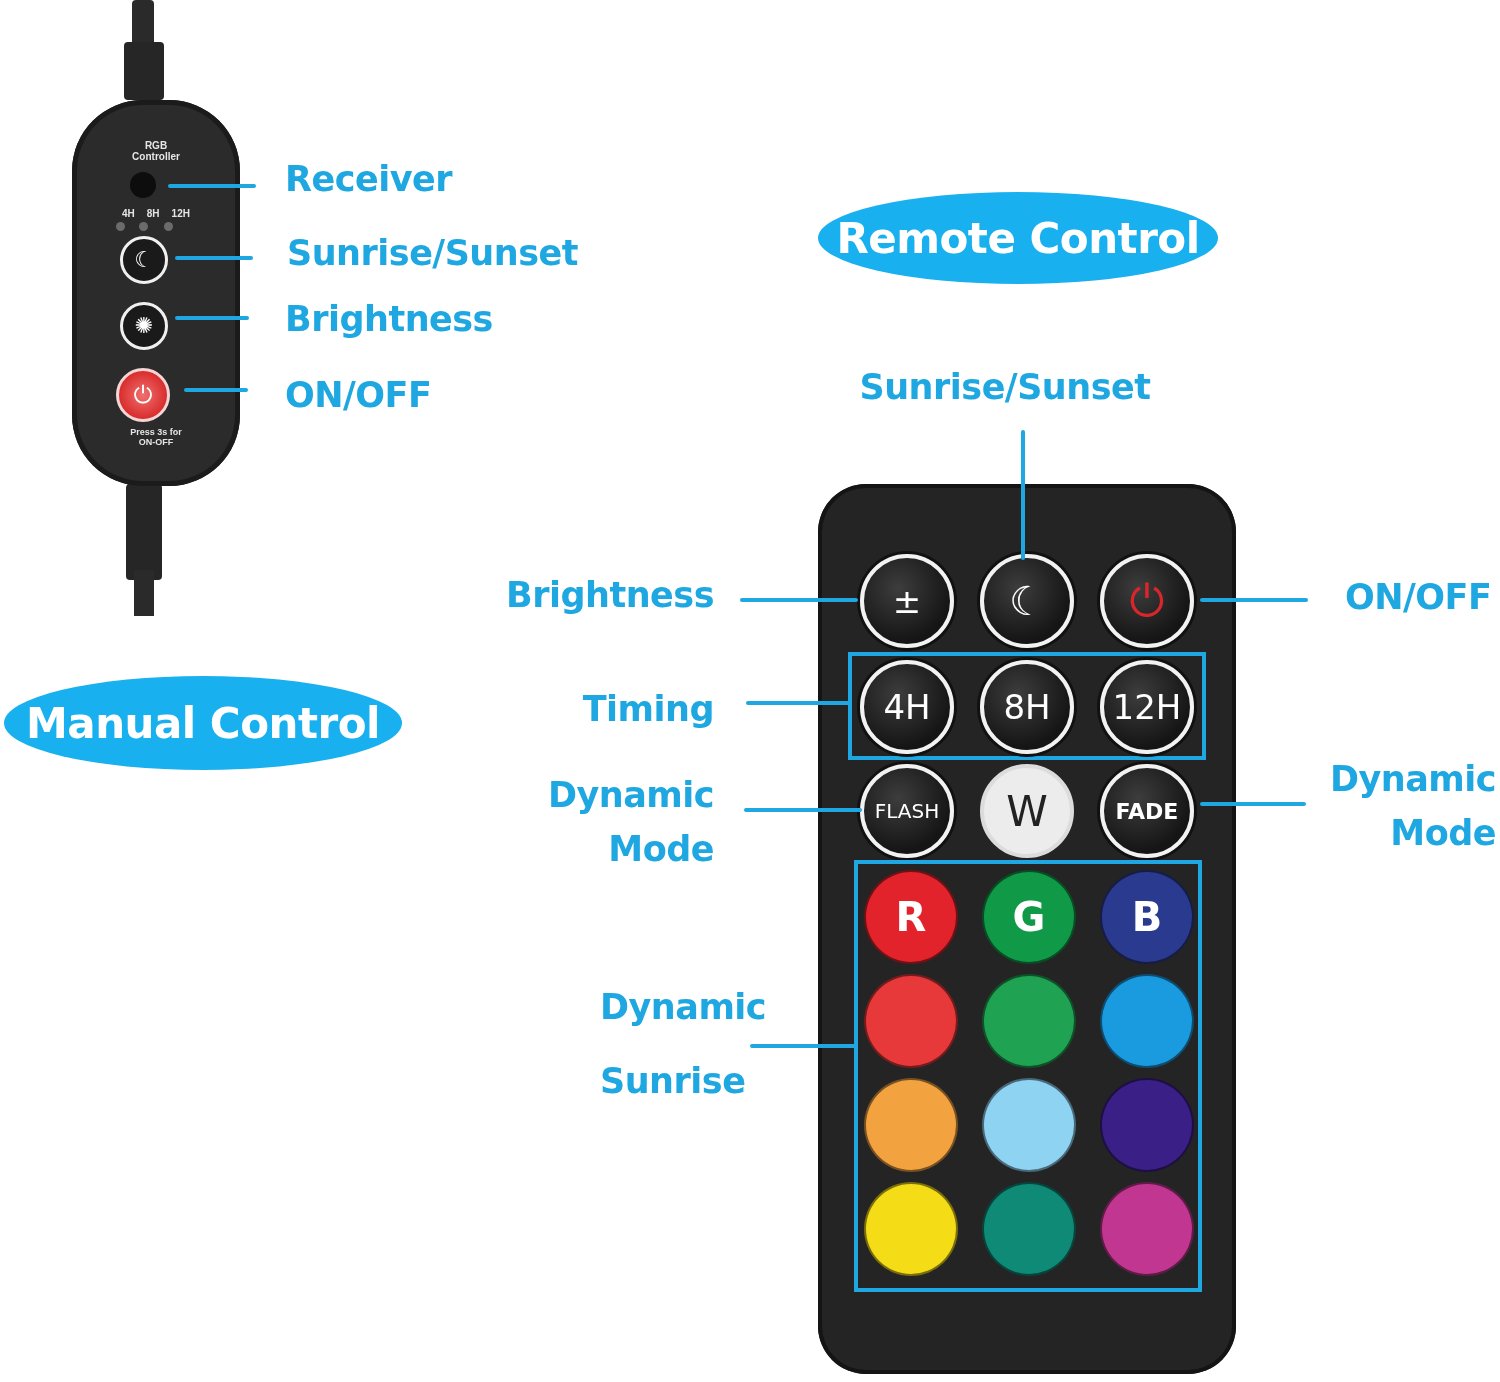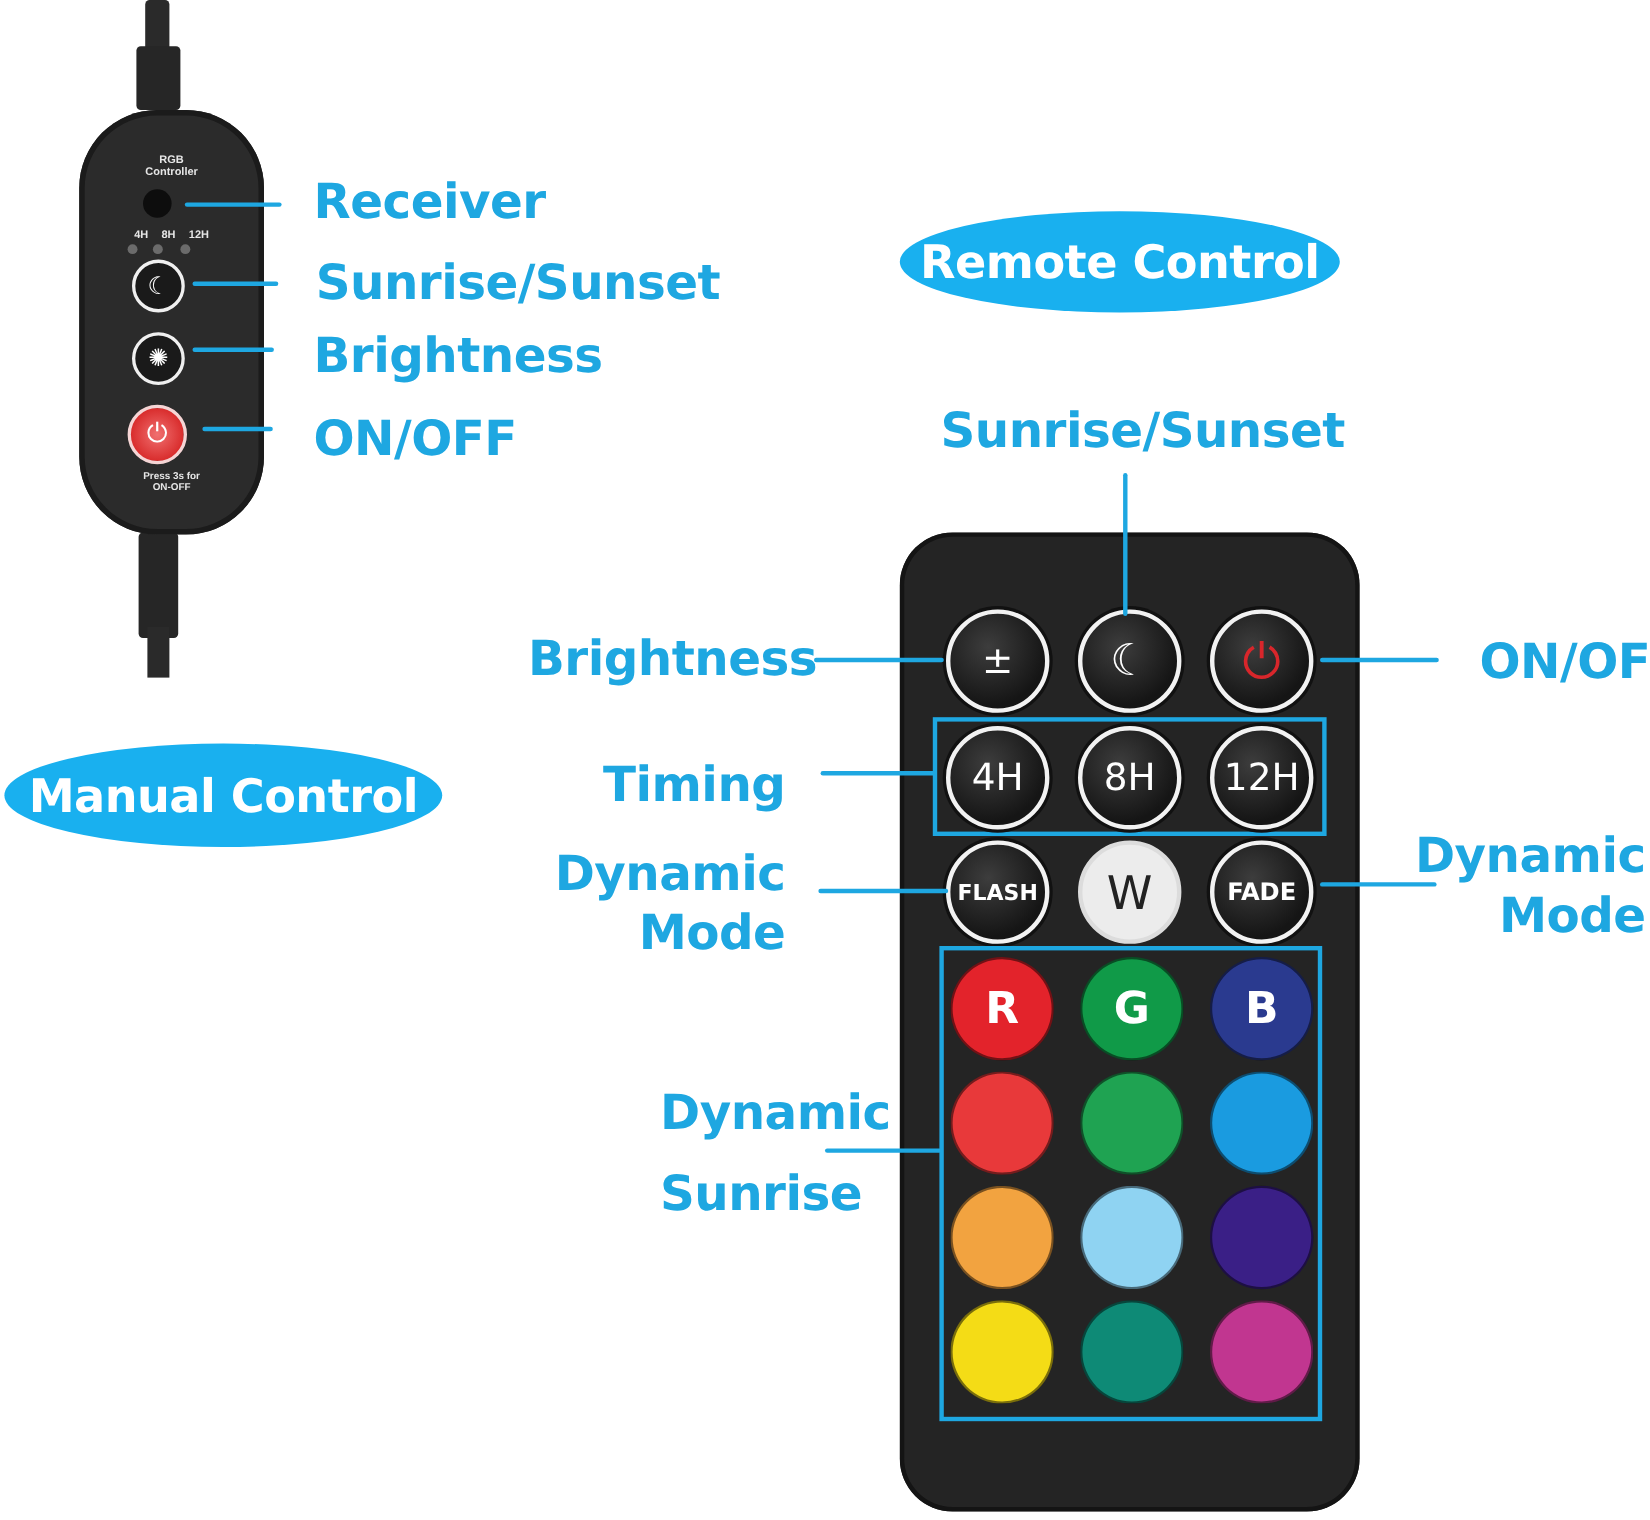--- a/index.html
+++ b/index.html
@@ -3,21 +3,21 @@
   <meta charset="utf-8">
   <style>
     html, body { margin: 0; padding: 0; }
     body {
       width: 1500px; height: 1382px; position: relative; overflow: hidden;
       background: #ffffff;
       font-family: "Liberation Sans", "DejaVu Sans", sans-serif;
     }
     .abs { position: absolute; }
     .label {
-      position: absolute; color: #1ea7e1; font-weight: bold; font-size: 44px;
+      position: absolute; color: #1ea7e1; font-weight: bold; font-size: 35px;
       font-family: "DejaVu Sans", "Liberation Sans", sans-serif; letter-spacing: -0.5px;
       white-space: nowrap; line-height: 1.2;
     }
     .right { text-align: right; }
     .center { text-align: center; }
     .line { position: absolute; background: #1ea7e1; border-radius: 2px; }
     .pill {
       position: absolute; background: #19b0ef; border-radius: 50%;
       color: #fff; font-weight: bold; display: flex; align-items: center; justify-content: center;
       font-family: "DejaVu Sans", "Liberation Sans", sans-serif; letter-spacing: -0.5px;
@@ -124,21 +124,21 @@
   <div class="rbtn dark" style="left:42px;top:176px;font-size:34px;">
     <span>4H</span>
   </div>
   <div class="rbtn dark" style="left:162px;top:176px;font-size:34px;">
     <span>8H</span>
   </div>
   <div class="rbtn dark" style="left:282px;top:176px;font-size:34px;">
     <span>12H</span>
   </div>
 
-  <div class="rbtn dark" style="left:42px;top:280px;font-size:20px;font-weight:bold;">
+  <div class="rbtn dark" style="left:42px;top:280px;font-size:20px;font-weight:normal;">
     <span>FLASH</span>
   </div>
   <div class="rbtn white" style="left:162px;top:280px;font-size:42px;">
     <span>W</span>
   </div>
   <div class="rbtn dark" style="left:282px;top:280px;font-size:22px;font-weight:bold;">
     <span>FADE</span>
   </div>
 
   <div class="box" style="left:36px;top:376px;width:348px;height:432px;"></div>

